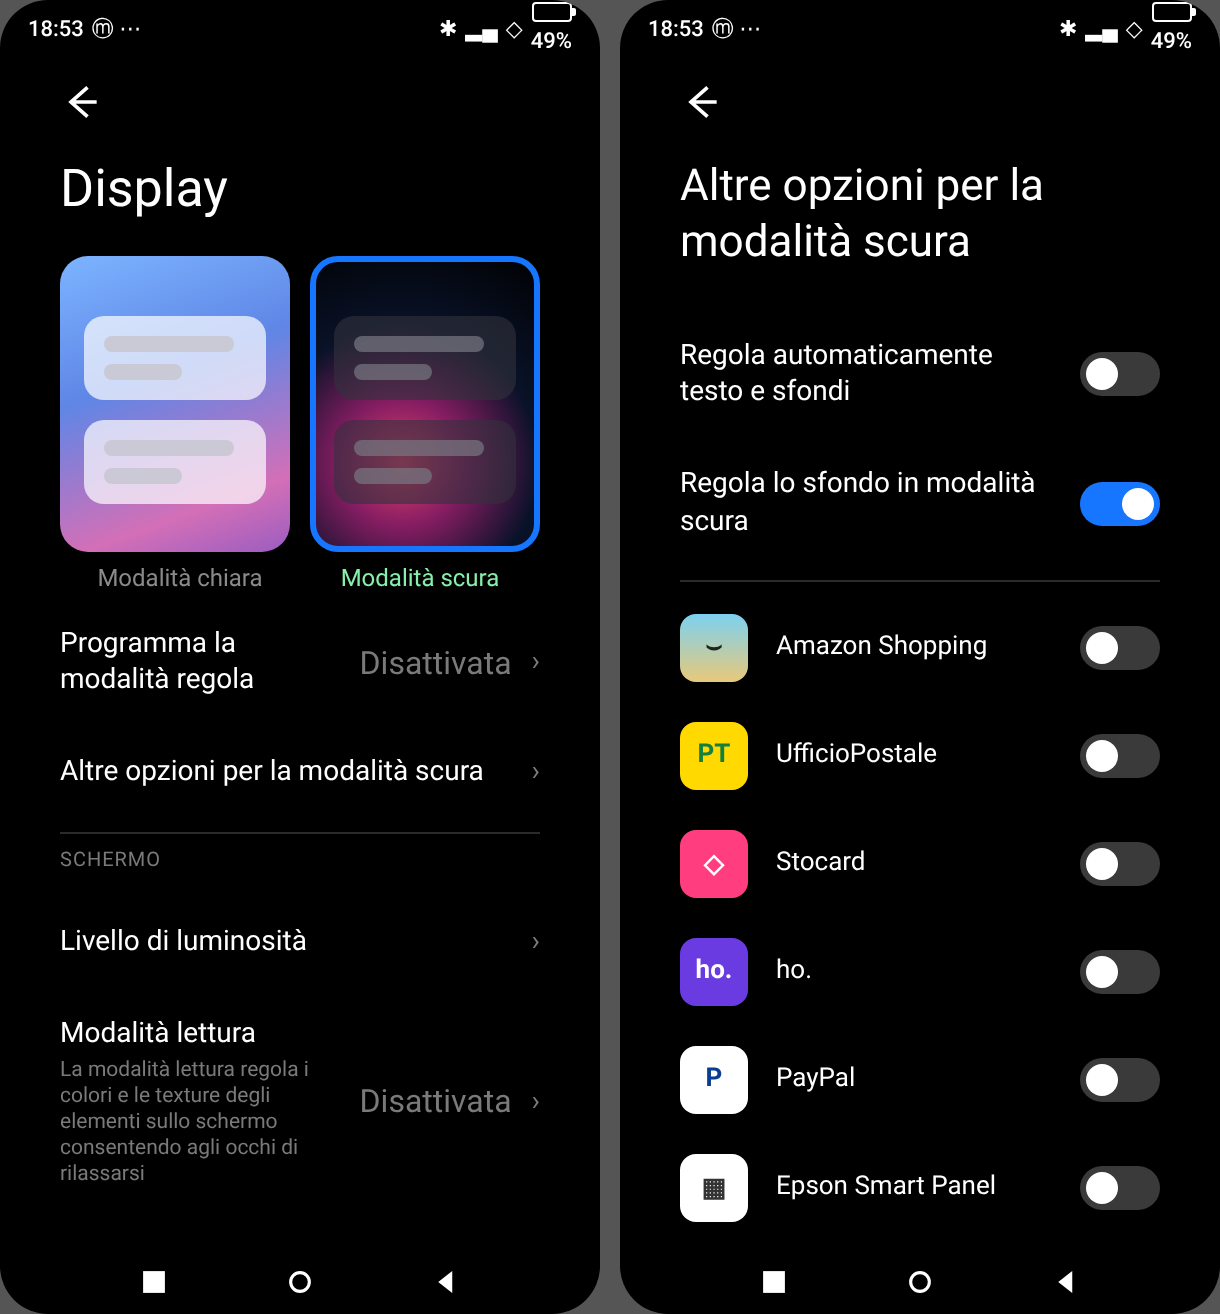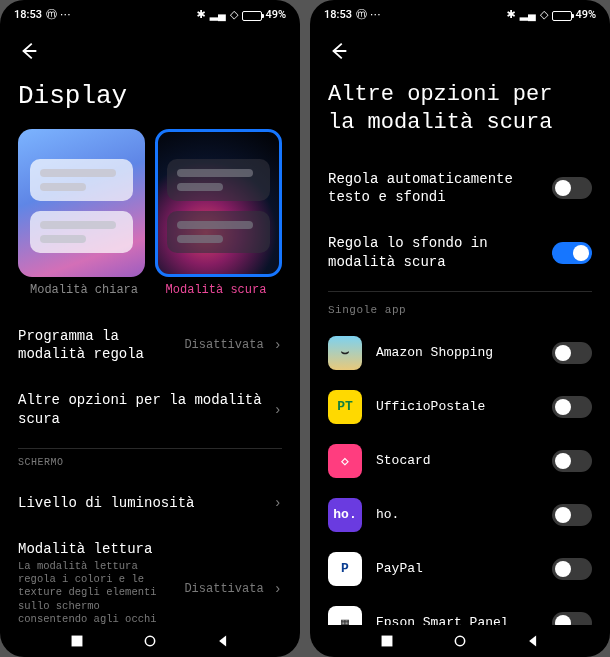--- a/index.html
+++ b/index.html
@@ -33,22 +33,21 @@
     font-weight: 500;
   }
   .status-left, .status-right {
     display: flex;
     align-items: center;
     gap: 4px;
   }
   .content {
     flex: 1;
     overflow: hidden;
-    padding: 0 18px;
-    font-family: Liberation Mono, monospace;
+    padding: 0 30px;
   }
   .back-row {
     padding: 12px 0 8px 0;
   }
   .back-arrow {
     width: 22px;
     height: 22px;
     display: inline-block;
   }
   h1.page-title {
@@ -116,28 +115,28 @@
     border-radius: 4px;
     background: rgba(200,200,210,0.9);
   }
   .theme-card.dark .theme-bar {
     background: rgba(120,120,130,0.7);
   }
   .theme-bar.long { width: 92%; }
   .theme-bar.short { width: 55%; }
   .theme-labels {
     display: flex;
-    margin-bottom: 16px;
+    margin-bottom: 3px;
   }
   .theme-labels > div {
     flex: 1;
     text-align: center;
     font-size: 12px;
   }
-  .theme-labels .active { color: #ec4899; }
+  .theme-labels .active { color: #86efac; }
   .theme-labels .inactive { color: #8a8a8a; }
   .setting-row {
     display: flex;
     align-items: center;
     justify-content: space-between;
     padding: 14px 0;
     gap: 10px;
   }
   .setting-row .label {
     font-size: 14px;
@@ -145,21 +144,21 @@
     line-height: 1.3;
     flex: 1;
   }
   .setting-row .label.with-sub .sub {
     font-size: 10.5px;
     color: #7a7a7a;
     margin-top: 2px;
     line-height: 1.25;
   }
   .setting-row .value {
-    font-size: 12px;
+    font-size: 16px;
     color: #7a7a7a;
   }
   .chevron {
     color: #7a7a7a;
     font-size: 14px;
   }
   .divider {
     border: none;
     border-top: 1px solid #2a2a2a;
     margin: 6px 0;
@@ -219,22 +218,23 @@
   }
   .nav-btn {
     width: 18px;
     height: 18px;
     display: flex;
     align-items: center;
     justify-content: center;
   }
   .battery-wrap {
     display: flex;
-    align-items: flex-end;
+    align-items: center;
     gap: 3px;
+    flex-direction: column;
   }
   .battery {
     width: 20px;
     height: 10px;
     border: 1px solid #fff;
     border-radius: 2px;
     position: relative;
     display: inline-block;
   }
   .battery::after {
@@ -396,21 +396,20 @@
 
     <div class="setting-row">
       <div class="label">Regola lo sfondo in modalità scura</div>
       <div class="toggle on">
           <div class="knob"></div>
         </div>
     </div>
 
     <hr class="divider">
 
-    <div class="section-label small">Singole app</div>
 
     <div id="apps-list">
         <div class="app-row">
           <div class="app-icon" style="background: linear-gradient(rgb(124, 209, 240), rgb(232, 201, 122)); color: rgb(34, 34, 34);">⌣</div>
           <div class="name">Amazon Shopping</div>
           <div class="toggle">
             <div class="knob"></div>
           </div>
         </div>
         <div class="app-row">

